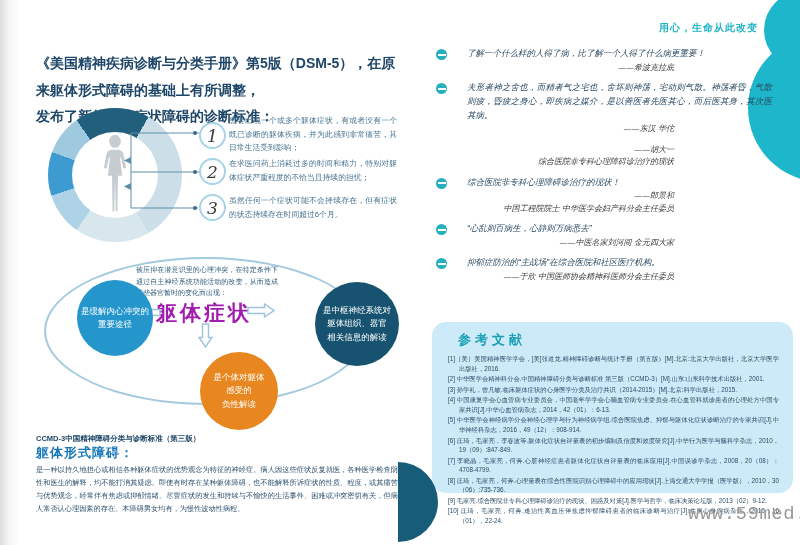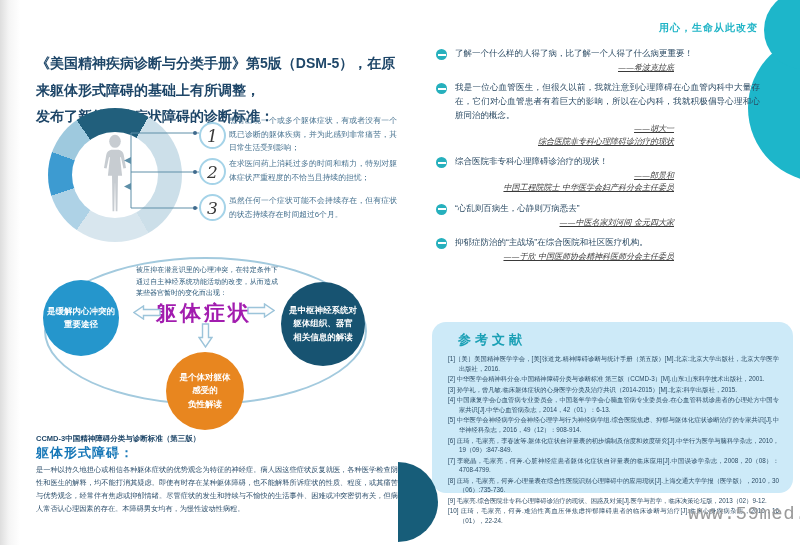--- a/index.html
+++ b/index.html
@@ -55,21 +55,21 @@
     position:absolute; left:136px; top:264px; width:142px;
     font-size:7px; color:#2c5a7a; line-height:1.65; text-align:justify;
   }
   .diagram-title {
     position:absolute; left:138px; top:299px; width:132px; text-align:center;
     font-size:21px; font-weight:bold; color:#a21caf; letter-spacing:3px;
   }
   .bubble {
     position:absolute; border-radius:50%;
     display:flex; align-items:center; justify-content:center; text-align:center;
-    color:#ffffff; font-weight:bold; white-space:pre-line; line-height:1.55;
+    color:#ffffff; font-weight:normal; white-space:pre-line; line-height:1.55;margin-left:34px;
   }
   .bubble.left   { left:43px;  top:280px; width:76px; height:76px; background:#2596cc; font-size:8.5px; }
   .bubble.right  { left:281px; top:282px; width:84px; height:84px; background:#175371; font-size:8.5px; }
   .bubble.bottom { left:166px; top:352px; width:78px; height:78px; background:#e8861f; font-size:8.5px; }
   .hollow-arrow { position:absolute; }
   .ccmd-source {
     position:absolute; left:36px; top:434px;
     font-size:7.5px; font-weight:bold; color:#1e4668;
   }
   .ccmd-title {
@@ -85,36 +85,36 @@
   .corner-circle.a { left:764px; top:-9px; width:78px; height:78px; }
   .corner-circle.b { left:748px; top:34px; width:148px; height:148px; }
   .slogan {
     position:absolute; left:640px; top:21px; width:118px; text-align:right;
     font-size:10px; font-weight:bold; color:#1fb4c6; letter-spacing:1px;
   }
   .quotes {
     position:absolute; left:436px; top:47px; width:350px;
     display:flex; flex-direction:column; gap:7px;
   }
-  .quote-row { display:flex; gap:8px; }
+  .quote-row { display:flex; gap:20px;font-style:italic; }
   .q-bullet {
     position:relative; flex:0 0 11px; width:11px; height:11px; margin-top:2px;
     border-radius:50%; background:#26b0bd;
   }
   .q-bullet::after {
     content:''; position:absolute; left:1.5px; right:1.5px; top:4.5px;
     height:2px; background:#ffffff;
   }
   .q-text {
     width:305px; font-size:8.5px; color:#2b4a63; line-height:1.62; text-align:justify;
   }
   .q-attr {
     text-align:right; padding-right:112px; margin-top:1px;
     font-family:"DejaVu Serif", serif; font-style:italic;
-    font-size:8px; color:#3a3a3a; line-height:1.55;text-decoration:underline;
+    font-size:8px; color:#3a3a3a; line-height:1.55;
   }
   .refs-panel {
     position:absolute; left:432px; top:322px; width:361px; height:171px;
     background:#cdeaf8; border-radius:14px; padding:9px 14px 8px 16px;
   }
   .refs-title {
     font-size:13px; font-weight:bold; color:#1aa0b5;
     letter-spacing:4px; margin:0 0 5px 10px;
   }
   .ref {
@@ -208,26 +208,29 @@
   <div class="quotes">
 
     <div>
       <div class="quote-row">
         <span class="q-bullet"></span>
         <div class="q-text">了解一个什么样的人得了病，比了解一个人得了什么病更重要！</div>
       </div>
       <div class="q-attr">——希波克拉底</div>
     </div>
 
-
-    <div>
-      <div class="quote-row">
-        <span class="q-bullet"></span>
-        <div class="q-text">我是一位心血管医生，但很久以前，我就注意到心理障碍在心血管内科中大量存在，它们对心血管患者有着巨大的影响，所以在心内科，我就积极倡导心理和心脏同治的概念。</div>
-      </div>
+    <div>
+      <div class="quote-row">
+        <span class="q-bullet"></span>
+        <div class="q-text">夫形者神之舍也，而精者气之宅也，舍坏则神荡，宅动则气散。神荡者昏，气散则疲，昏疲之身心，即疾病之媒介，是以善医者先医其心，而后医其身，其次医其病。</div>
+      </div>
+      <div class="q-attr">——东汉 华佗</div>
+    </div>
+
+    <div>
       <div class="q-attr">
         <div>——胡大一</div>
         <div>综合医院非专科心理障碍诊治疗的现状</div>
       </div>
     </div>
 
     <div>
       <div class="quote-row">
         <span class="q-bullet"></span>
         <div class="q-text">综合医院非专科心理障碍诊治疗的现状！</div>

